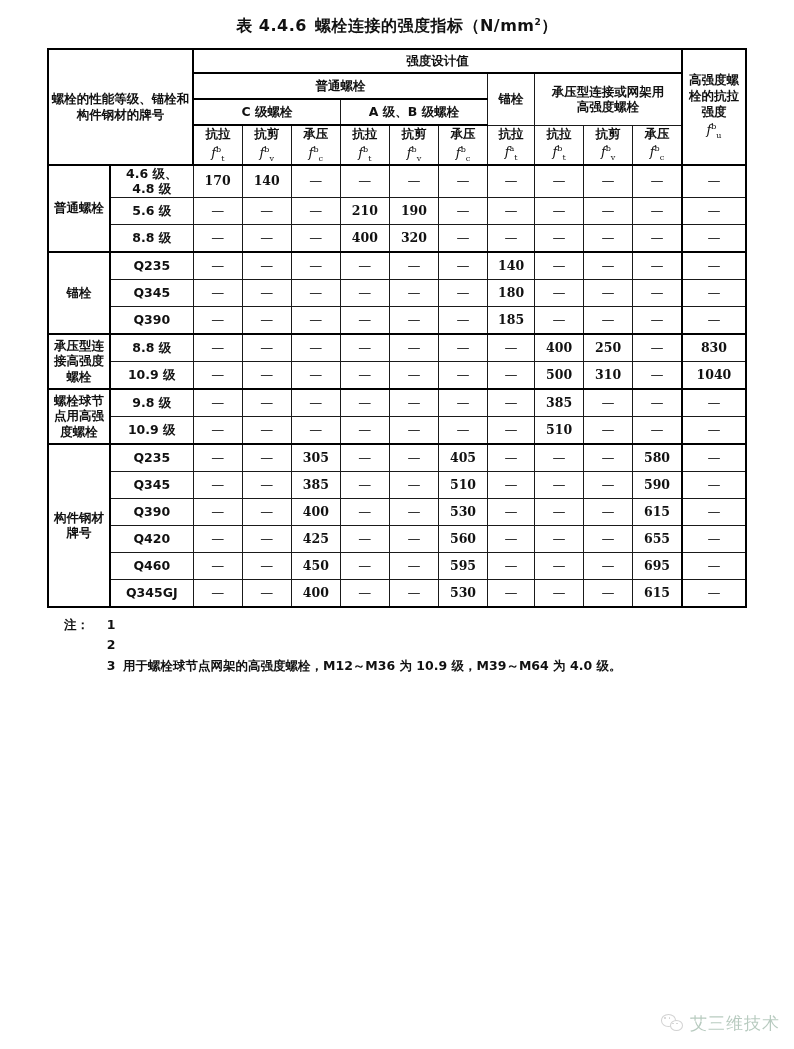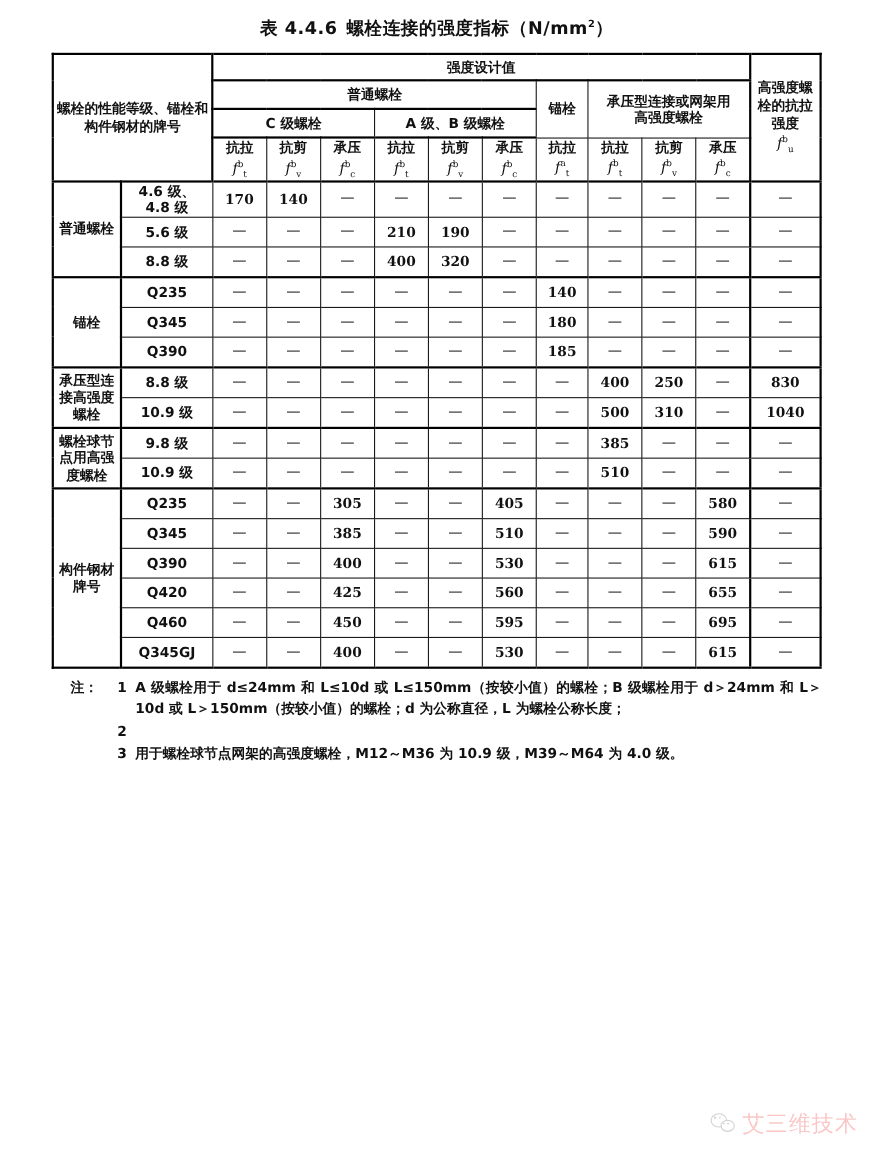--- a/index.html
+++ b/index.html
@@ -155,22 +155,22 @@
   
   #watermark {
     position: absolute;
     right: 14px;
     bottom: 14px;
     display: flex;
     align-items: center;
     opacity: 0.30;
   }
   #watermark .wm-txt {
-    font-size: 20px;
-    color: #ef4444;
+    font-size: 17px;
+    color: #14532d;
     margin-left: 7px;
     letter-spacing: 1px;
   }
   .wechat-ico {
     width: 22px;
     height: 19px;
     position: relative;
   }
   .wechat-ico .b1, .wechat-ico .b2 {
     position: absolute;
@@ -515,21 +515,20 @@
           <td class="val dash thick-l thick-b">—</td>
         </tr>
       </tbody>
   </table>
 </div>
 
 <div id="notes">
   <div class="note-row">
     <div class="note-tag">注：</div>
     <div class="note-num">1</div>
-    <div class="note-body">A 级螺栓用于 d≤24mm 和 L≤10d 或 L≤150mm（按较小值）的螺栓；B 级螺栓用于 d＞24mm 和 L＞10d 或 L＞150mm（按较小值）的螺栓；d 为公称直径，L 为螺栓公称长度；</div>
   </div>
   <div class="note-row">
     <div class="note-tag"></div>
     <div class="note-num">2</div>
   </div>
   <div class="note-row">
     <div class="note-tag"></div>
     <div class="note-num">3</div>
     <div class="note-body">用于螺栓球节点网架的高强度螺栓，M12～M36 为 10.9 级，M39～M64 为 4.0 级。</div>
   </div>

